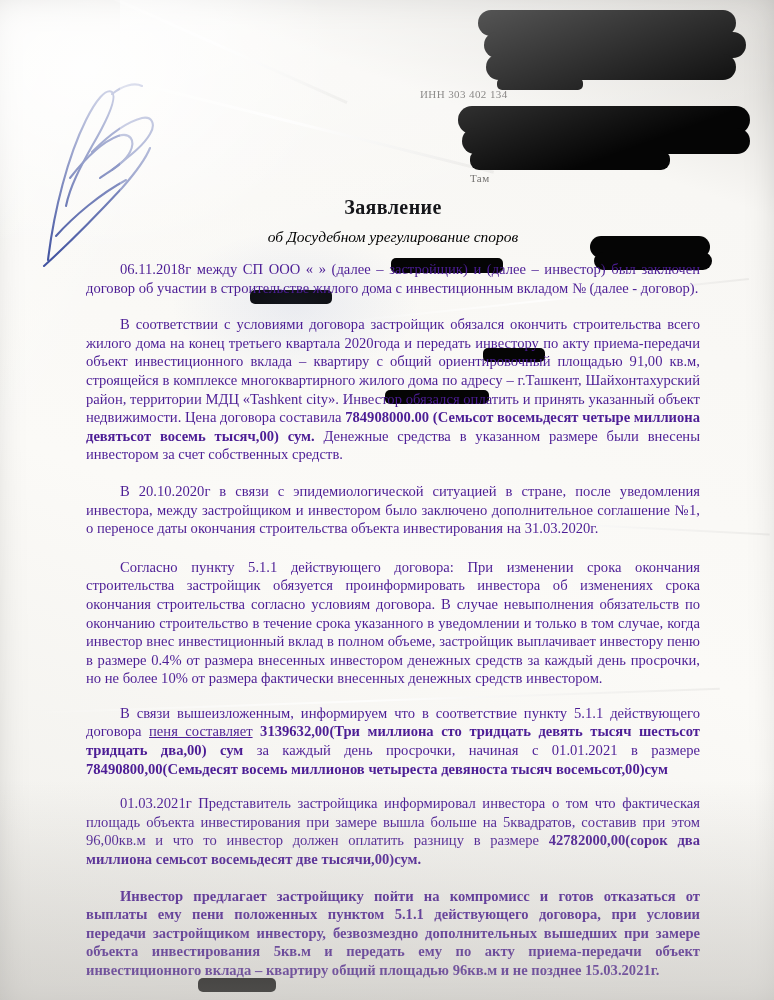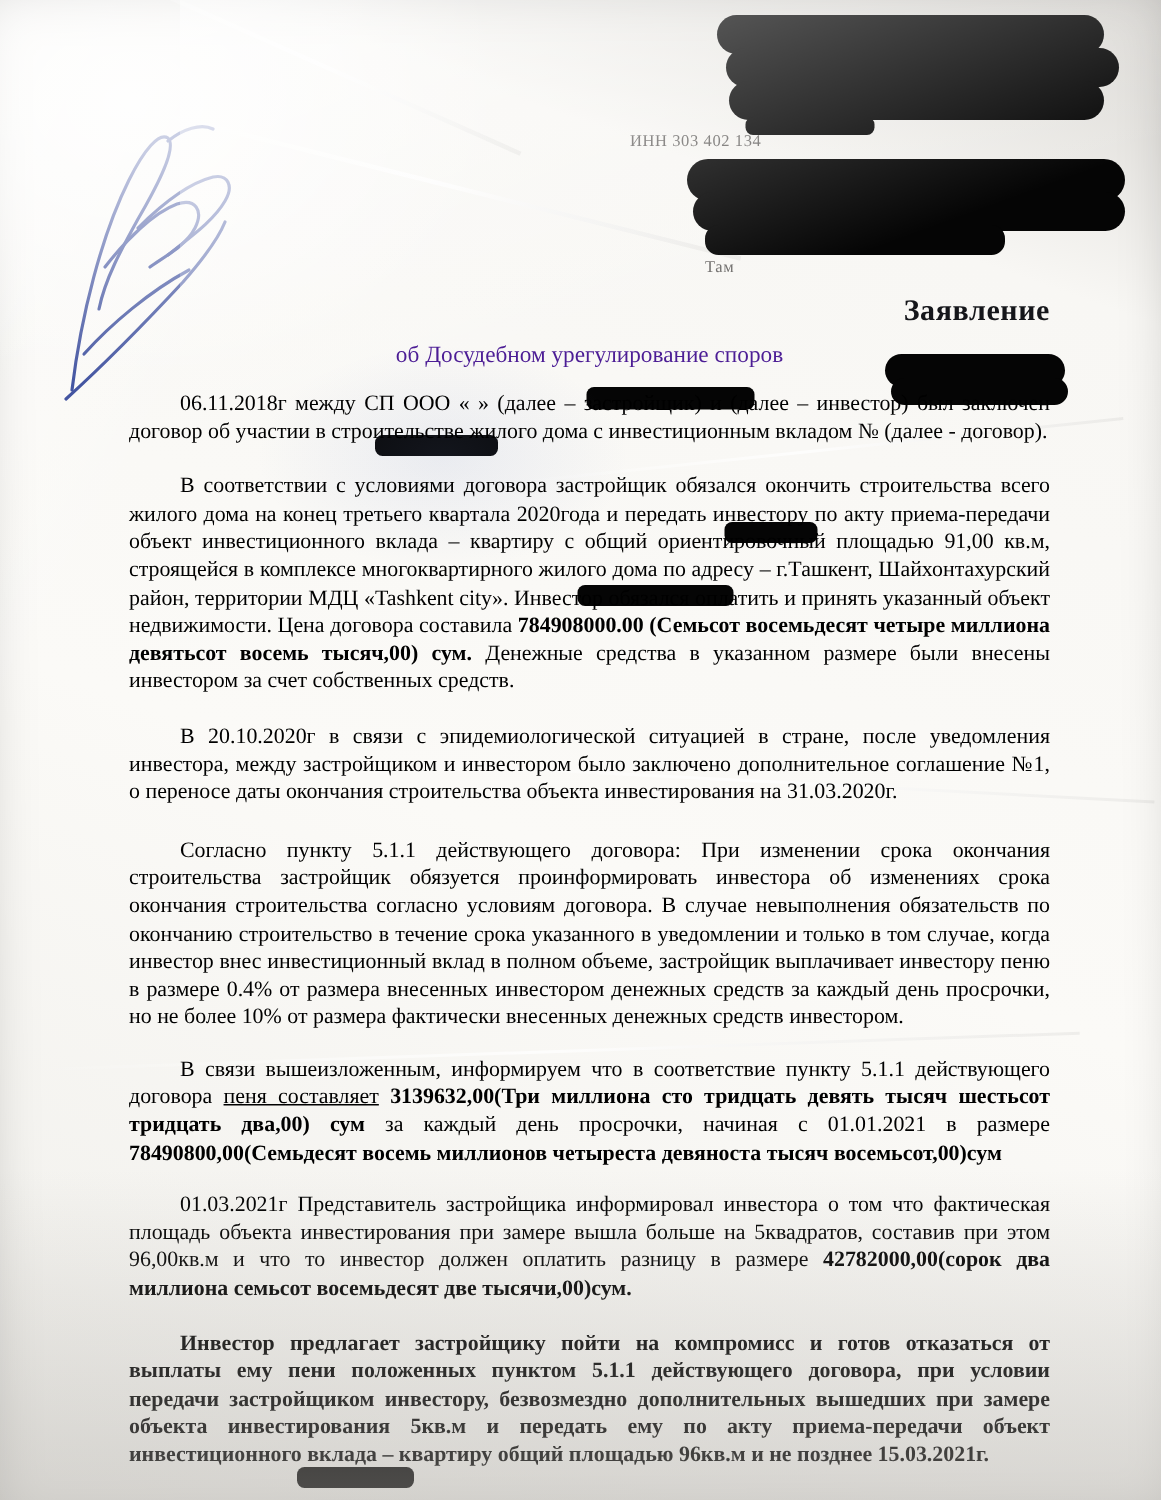--- a/index.html
+++ b/index.html
@@ -63,40 +63,41 @@
 
   .content {
     position: absolute;
     left: 86px;
     top: 0;
     width: 614px;
     height: 1000px;
   }
 
   .title {
-    text-align: right;
+    text-align: center;
     font-size: 20px;
     font-weight: bold;
     margin-top: 196px;
     letter-spacing: 0.4px;
     color: #15161a;
   }
   .subtitle {
     text-align: center;
     font-size: 15.5px;
     margin-top: 9px;
-    color: #4c1d95;
+    color: #000000;
+    font-style: italic;
   }
 
   p.body {
     font-size: 14.6px;
     line-height: 18.6px;
     text-align: justify;
     margin: 0;
-    color: #000000;
+    color: #4c1d95;
     text-indent: 34px;
   }
   p.gap { margin-top: 18px; }
   .b { font-weight: bold; }
   .u-block {
     font-weight: bold;
     text-decoration: underline;
     font-size: 14.6px;
     line-height: 19px;
     text-align: left;

